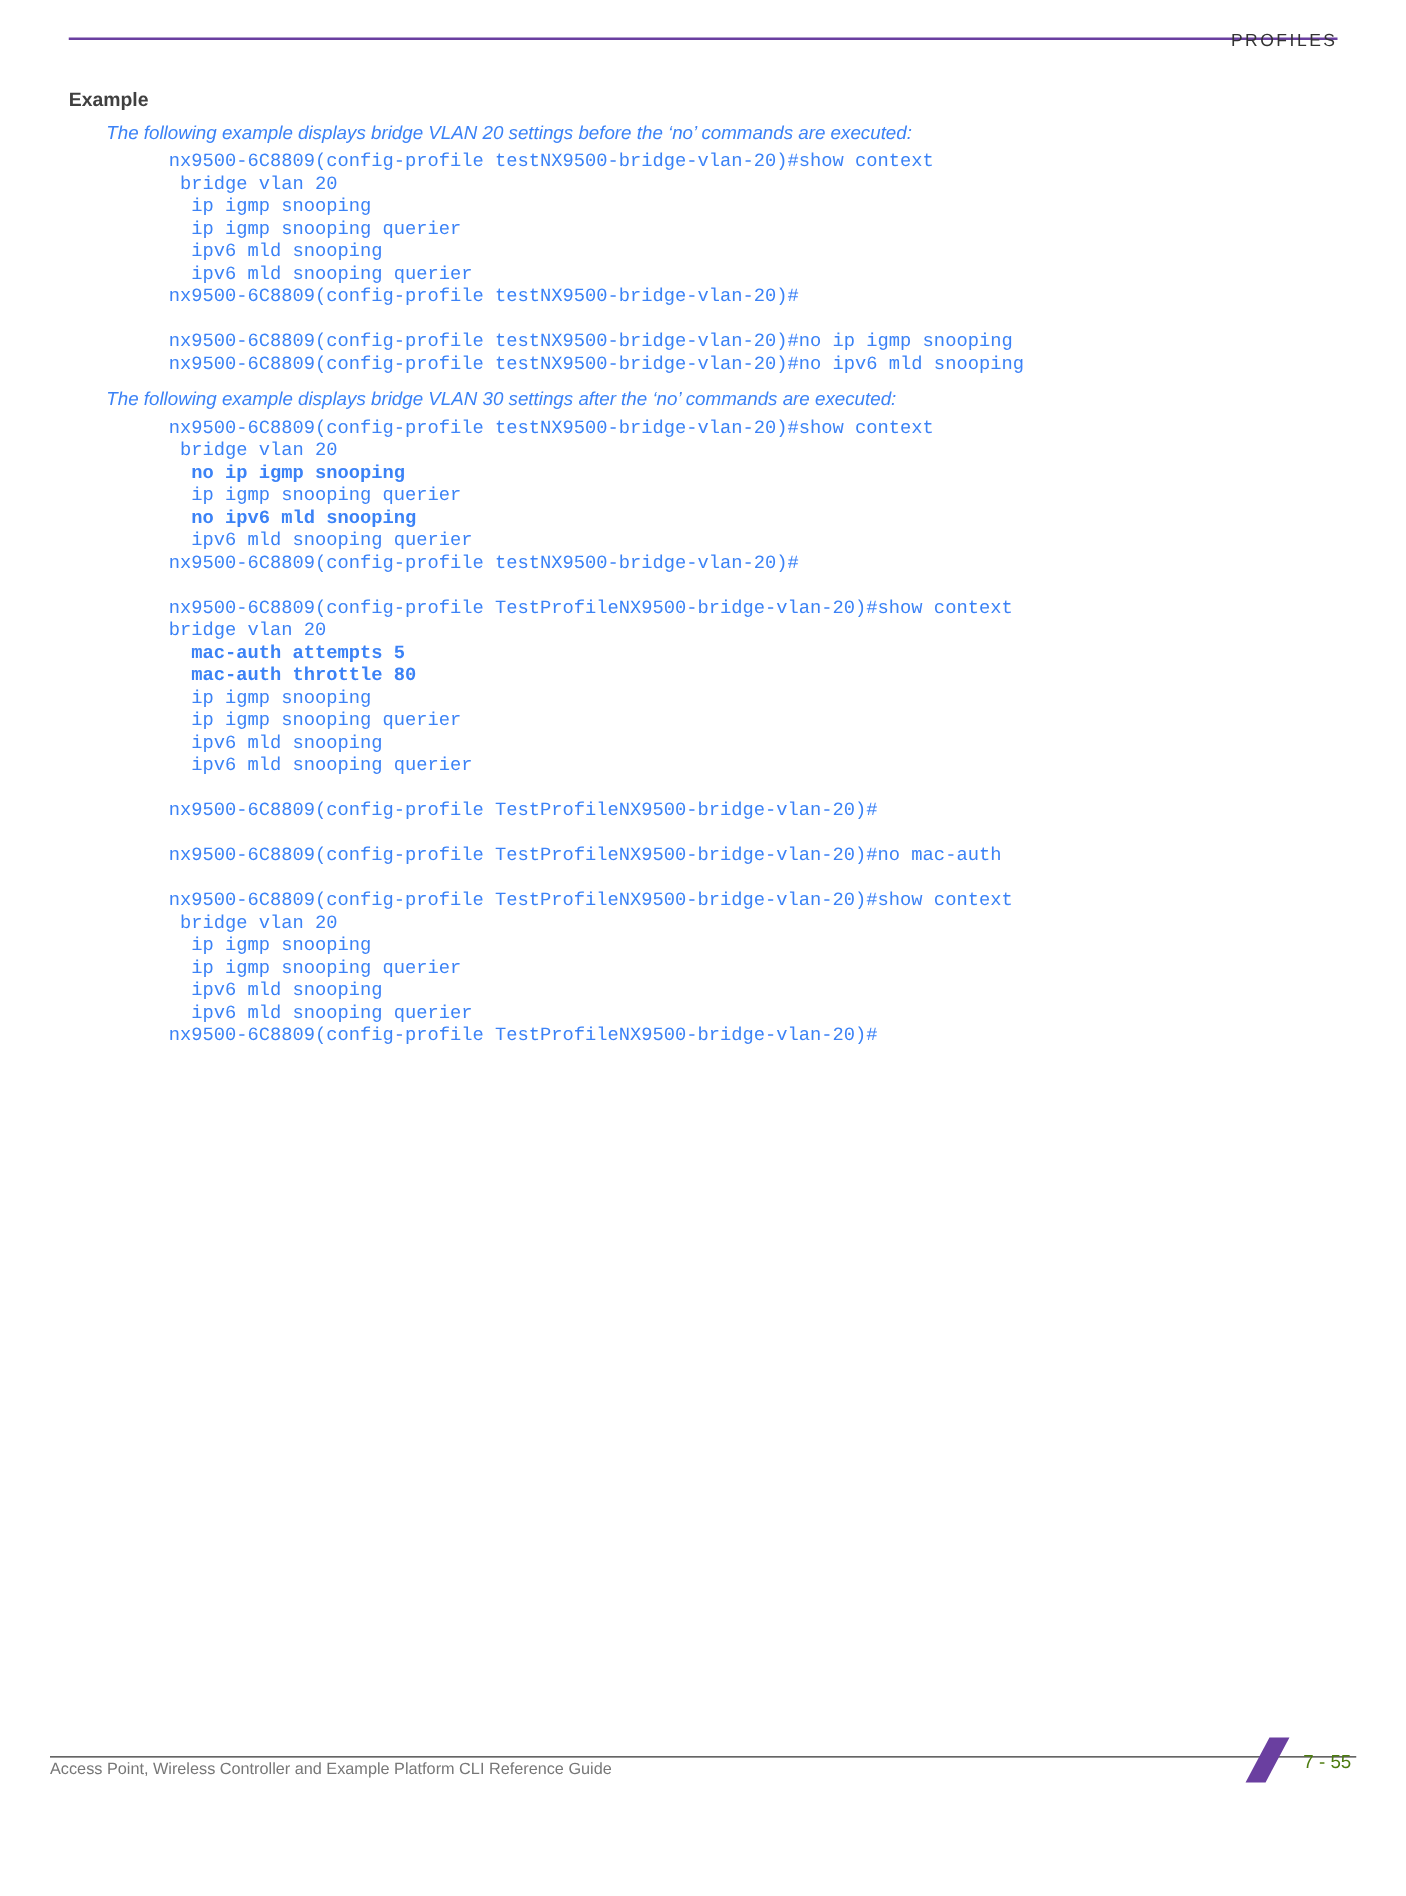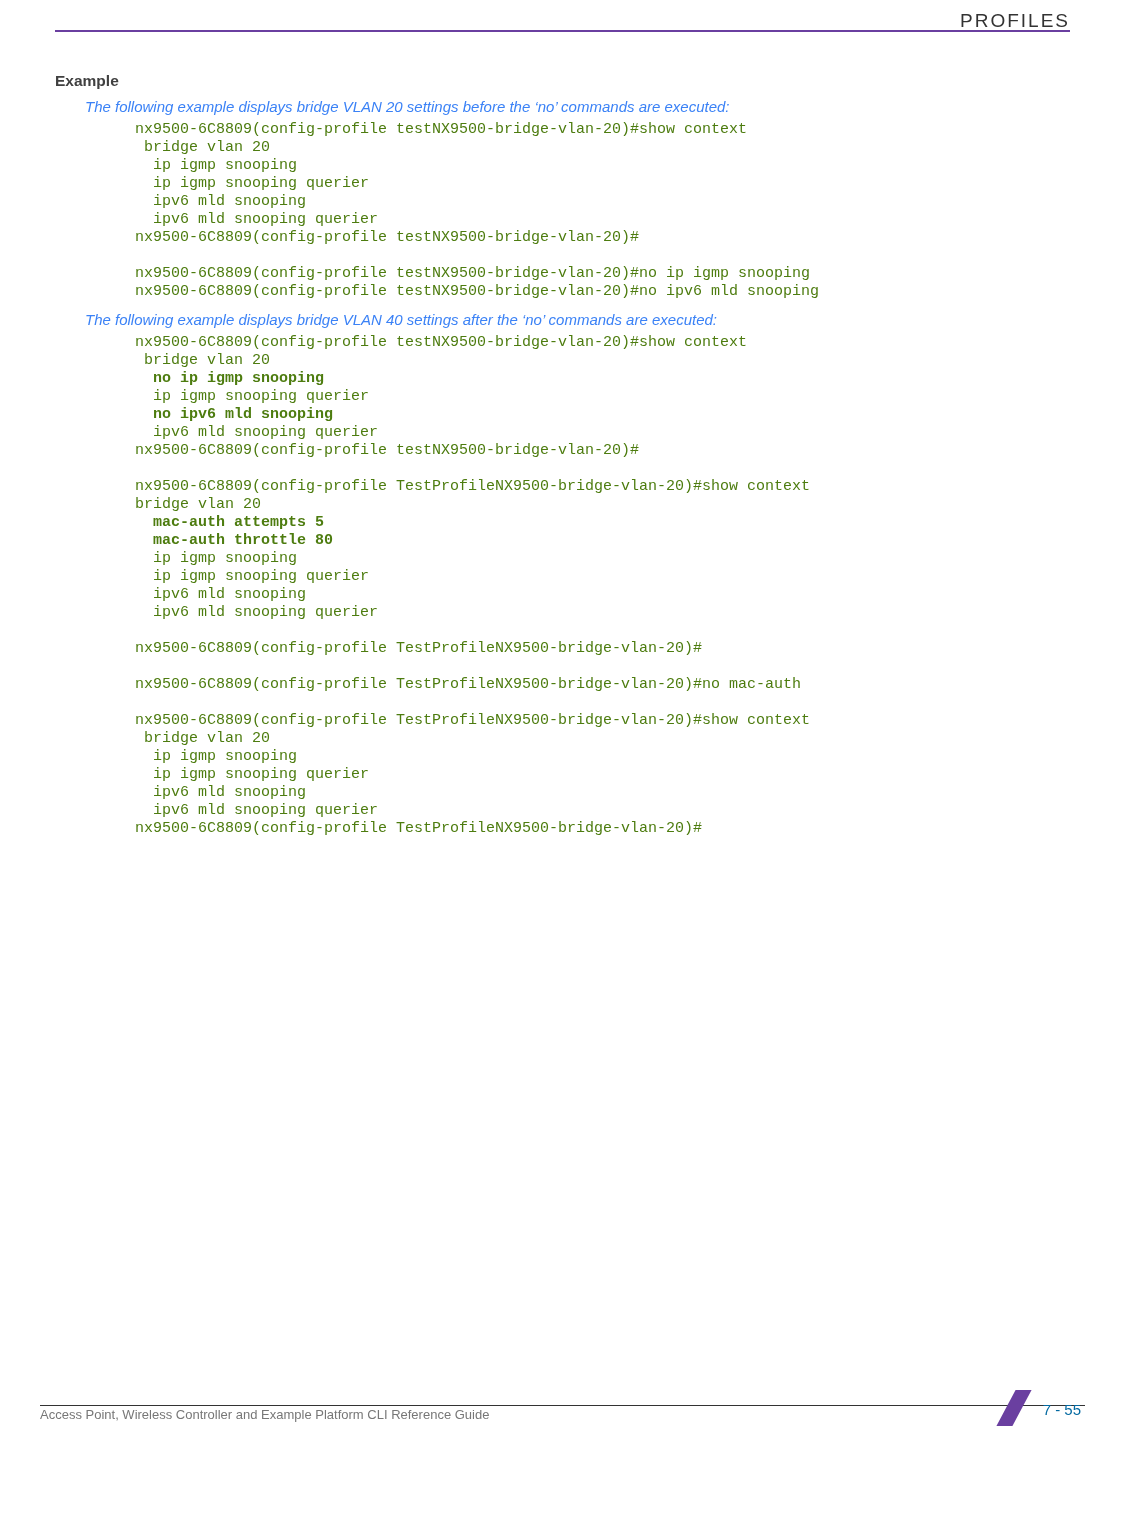--- a/index.html
+++ b/index.html
@@ -16,22 +16,22 @@
     min-height: 1420px;
   }
   .rule {
     border-top: 2px solid #6a3fa0;
     margin-bottom: 40px;
     height: 0;
   }
   .header-right {
     position: absolute;
     right: 55px;
-    top: 10px;
-    font-size: 19px;
+    top: 24px;
+    font-size: 14px;
     letter-spacing: 2px;
     color: #333;
     font-weight: 400;
   }
   .section-heading {
     font-family: Arial, Helvetica, sans-serif;
     font-weight: 700;
     font-size: 15.5px;
     color: #404040;
     margin: 0 0 6px 0;
@@ -44,21 +44,21 @@
     padding-left: 30px;
     font-style: italic;
   }
   pre.code {
     font-family: "Courier New", Courier, monospace;
     font-size: 15px;
     line-height: 1.2;
     margin: 2px 0 8px 0;
     padding-left: 80px;
     white-space: pre;
-    color: #4d7c0f;
+    color: #3b82f6;
   }
   .bold {
     font-weight: 700;
   }
   .footer-line {
     position: absolute;
     bottom: 44px;
     left: 40px;
     right: 40px;
     border-top: 1px solid #333;
@@ -80,21 +80,21 @@
     position: absolute;
     left: 16px;
     top: -2px;
     width: 16px;
     height: 36px;
     background: #6a3fa0;
     transform: skewX(-28deg);
   }
   .footer-mark .pn {
     font-size: 15px;
-    color: #0369a1;
+    color: #4d7c0f;
     vertical-align: middle;
     margin-left: 6px;
   }
   .footer-left {
     position: absolute;
     bottom: 28px;
     left: 40px;
     font-size: 13px;
     color: #777;
   }
@@ -114,21 +114,21 @@
  bridge vlan 20
   ip igmp snooping
   ip igmp snooping querier
   ipv6 mld snooping
   ipv6 mld snooping querier
 nx9500-6C8809(config-profile testNX9500-bridge-vlan-20)#
 
 nx9500-6C8809(config-profile testNX9500-bridge-vlan-20)#no ip igmp snooping
 nx9500-6C8809(config-profile testNX9500-bridge-vlan-20)#no ipv6 mld snooping</pre>
 
-  <p class="body-text">The following example displays bridge VLAN 40 settings after the ‘no’ commands are executed:</p>
+  <p class="body-text">The following example displays bridge VLAN 30 settings after the ‘no’ commands are executed:</p>
 
   <pre class="code" style="margin-bottom:0">nx9500-6C8809(config-profile testNX9500-bridge-vlan-20)#show context
  bridge vlan 20</pre>
   <pre class="code bold" style="margin:0">  no ip igmp snooping</pre>
   <pre class="code" style="margin:0">  ip igmp snooping querier</pre>
   <pre class="code bold" style="margin:0">  no ipv6 mld snooping</pre>
   <pre class="code" style="margin-top:0;margin-bottom:18px">  ipv6 mld snooping querier
 nx9500-6C8809(config-profile testNX9500-bridge-vlan-20)#</pre>
 
   <pre class="code" style="margin-bottom:0">nx9500-6C8809(config-profile TestProfileNX9500-bridge-vlan-20)#show context

